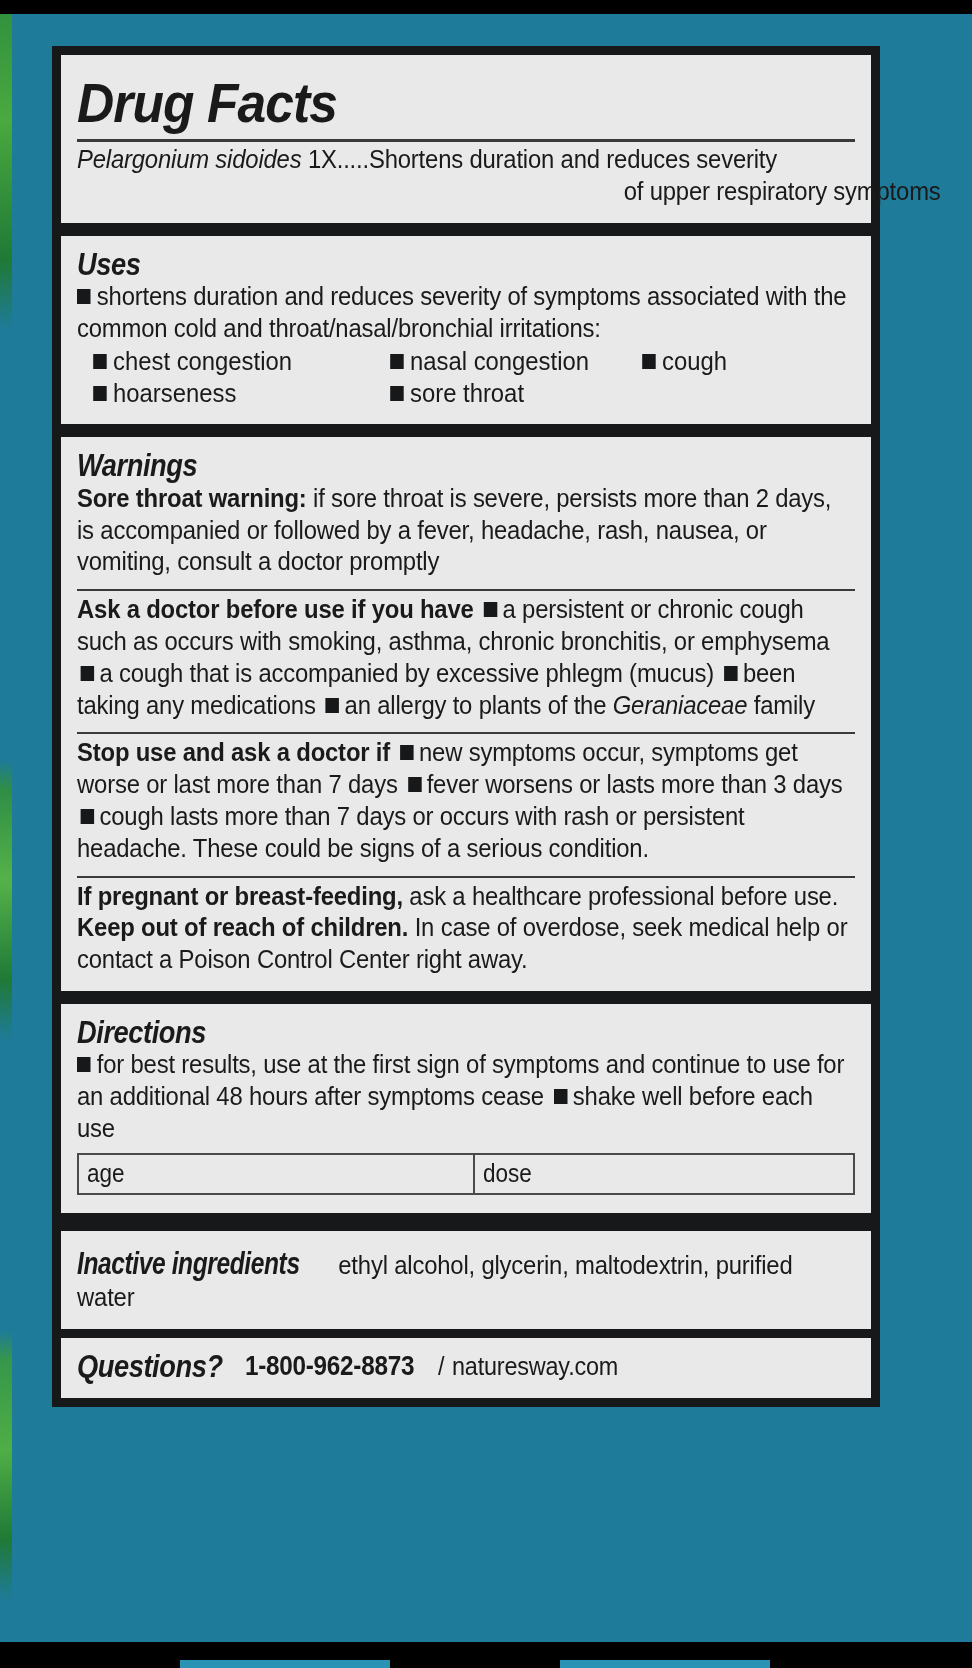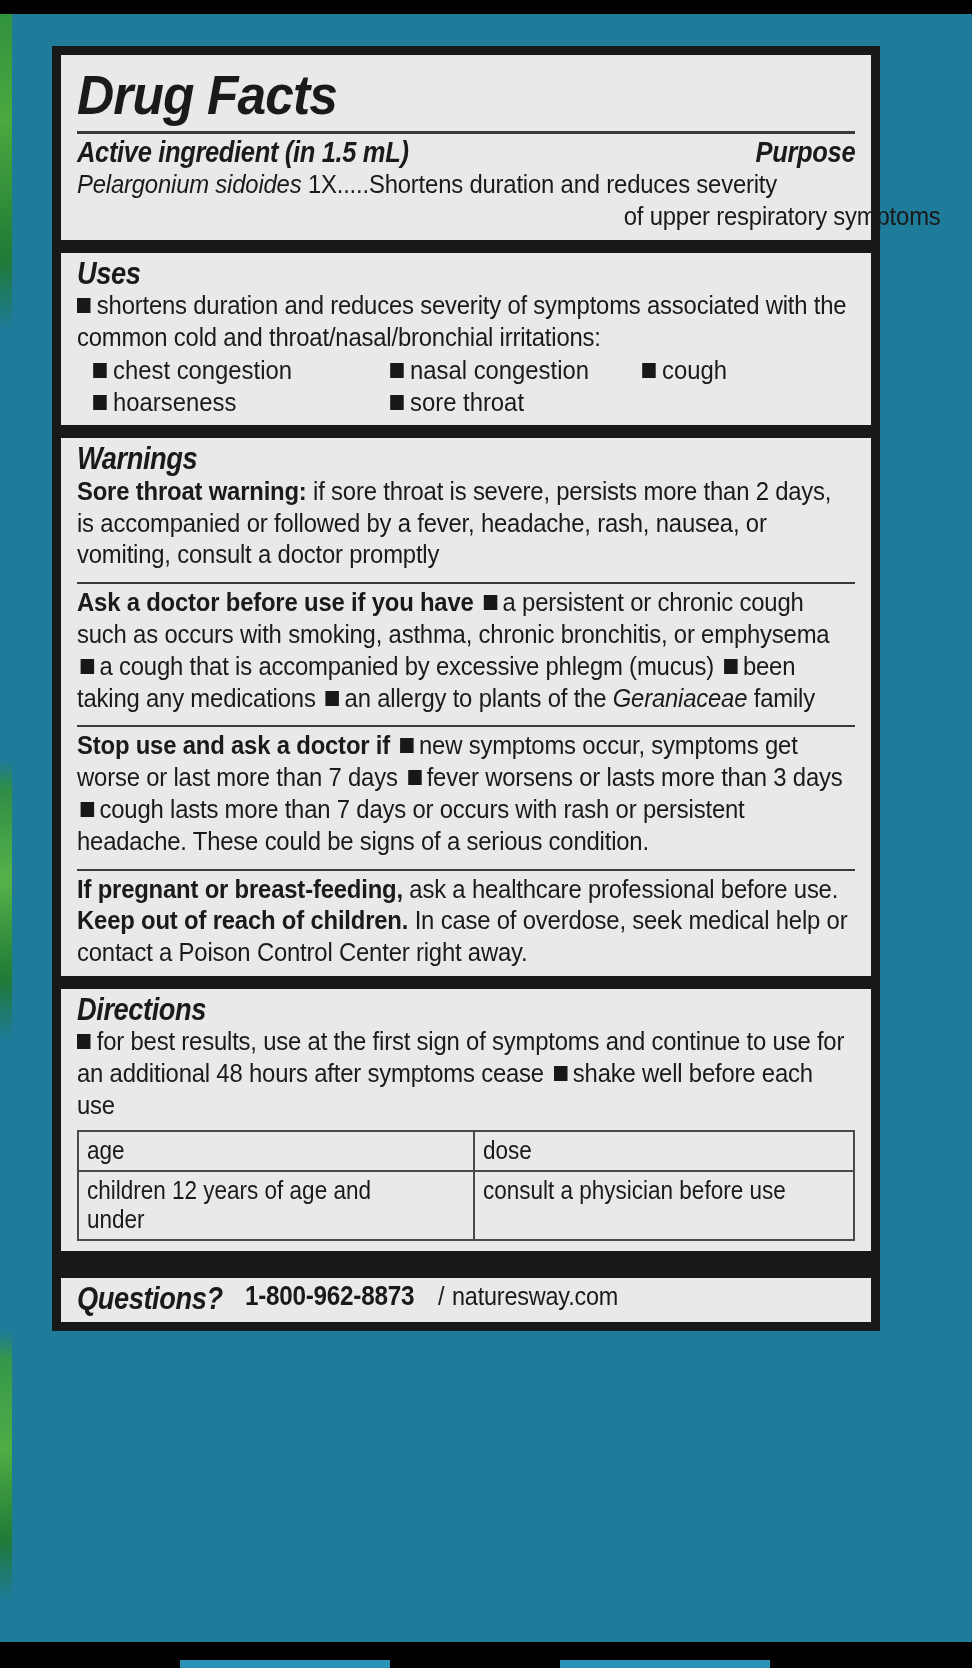--- a/index.html
+++ b/index.html
@@ -58,21 +58,21 @@
     position: absolute;
     left: 52px;
     top: 46px;
     width: 810px;
     background: #E9E9E9;
     border: 9px solid #17181a;
     box-sizing: content-box;
     color: #1a1a1a;
   }
 
-  .df-section { padding: 0 16px; }
+  .df-section { padding: 8px 16px; }
 
   
   .bar-heavy { height: 13px; background: #17181a; }
   .bar-medium { height: 9px; background: #17181a; }
 
   
   .rule-thin {
     height: 0; border-top: 2px solid #3a3a3a; margin: 4px 0 3px 0;
   }
   .rule-title {
@@ -171,21 +171,21 @@
     vertical-align: top;
   }
   table.dose td > span {
     display: inline-block;
     transform: scaleX(0.90);
     transform-origin: left center;
   }
   td.col-age { width: 51%; }
 
   .questions-row {
-    display: flex; align-items: flex-start;
+    display: flex; align-items: center;
     padding: 3px 0 5px 0;
   }
   .q-num {
     font-size: 27px; font-weight: bold; letter-spacing: -0.3px;
     display:inline-block; transform: scaleX(0.90); transform-origin:left center;
   }
   .q-site {
     font-size: 26px; letter-spacing: -0.2px;
     display:inline-block; transform: scaleX(0.90); transform-origin:left center;
   }
@@ -198,24 +198,20 @@
   <div id="top-black"></div>
   <div id="bottom-black"></div>
   <div id="bottom-tab-left"></div>
   <div id="bottom-tab-right"></div>
 
   <div id="drug-facts">
 
     <div class="df-section">
       <div class="title">Drug Facts</div>
       <div class="rule-title"></div>
-      <div class="ai-row">
-        <span>Active ingredient (in 1.5 mL)</span>
-        <span class="right">Purpose</span>
-      </div>
       <div class="body"><i>Pelargonium sidoides</i> <span>1X.....</span><span>Shortens duration and reduces severity</span></div>
       <div class="body right pad-b">of upper respiratory symptoms</div>
     </div>
 
     <div class="bar-heavy"></div>
 
     <div class="df-section">
       <div class="sec-head">Uses</div>
       <div class="body"><span class="bullet"></span><span>shortens duration and reduces severity of symptoms associated with the common cold and throat/nasal/bronchial irritations:</span></div>
       <div class="sym-grid pad-b">
@@ -253,33 +249,32 @@
     <div class="df-section">
       <div class="sec-head">Directions</div>
       <div class="body"><span class="bullet"></span><span>for best results, use at the first sign of symptoms and continue to use for an additional 48 hours after symptoms cease</span> <span class="bullet mid"></span><span>shake well before each use</span></div>
 
       <table class="dose">
         <tbody>
             <tr>
           <td class="col-age"><span>age</span></td>
           <td><span>dose</span></td>
         </tr>
-        <tr>
-          <td class="col-age"><span>children 12 years of age and under</span></td>
-          <td><span>consult a physician before use</span></td>
-        </tr>
       </tbody>
         </table>
     </div>
 
     <div class="bar-medium"></div>
 
 
     <div class="bar-medium"></div>
 
+    <div class="df-section">
+      <div class="body pad-b" style="padding-top:6px;"><span class="sec-head-inline">Inactive ingredients</span> <span>ethyl alcohol, glycerin, maltodextrin, purified water</span></div>
+    </div>
 
     <div class="bar-medium"></div>
 
     <div class="df-section">
       <div class="questions-row">
         <span class="sec-head-inline">Questions?</span>
         <span class="q-num">1-800-962-8873</span>
         <span class="q-site" style="margin:0 6px;">/</span>
         <span class="q-site">naturesway.com</span>
       </div>

